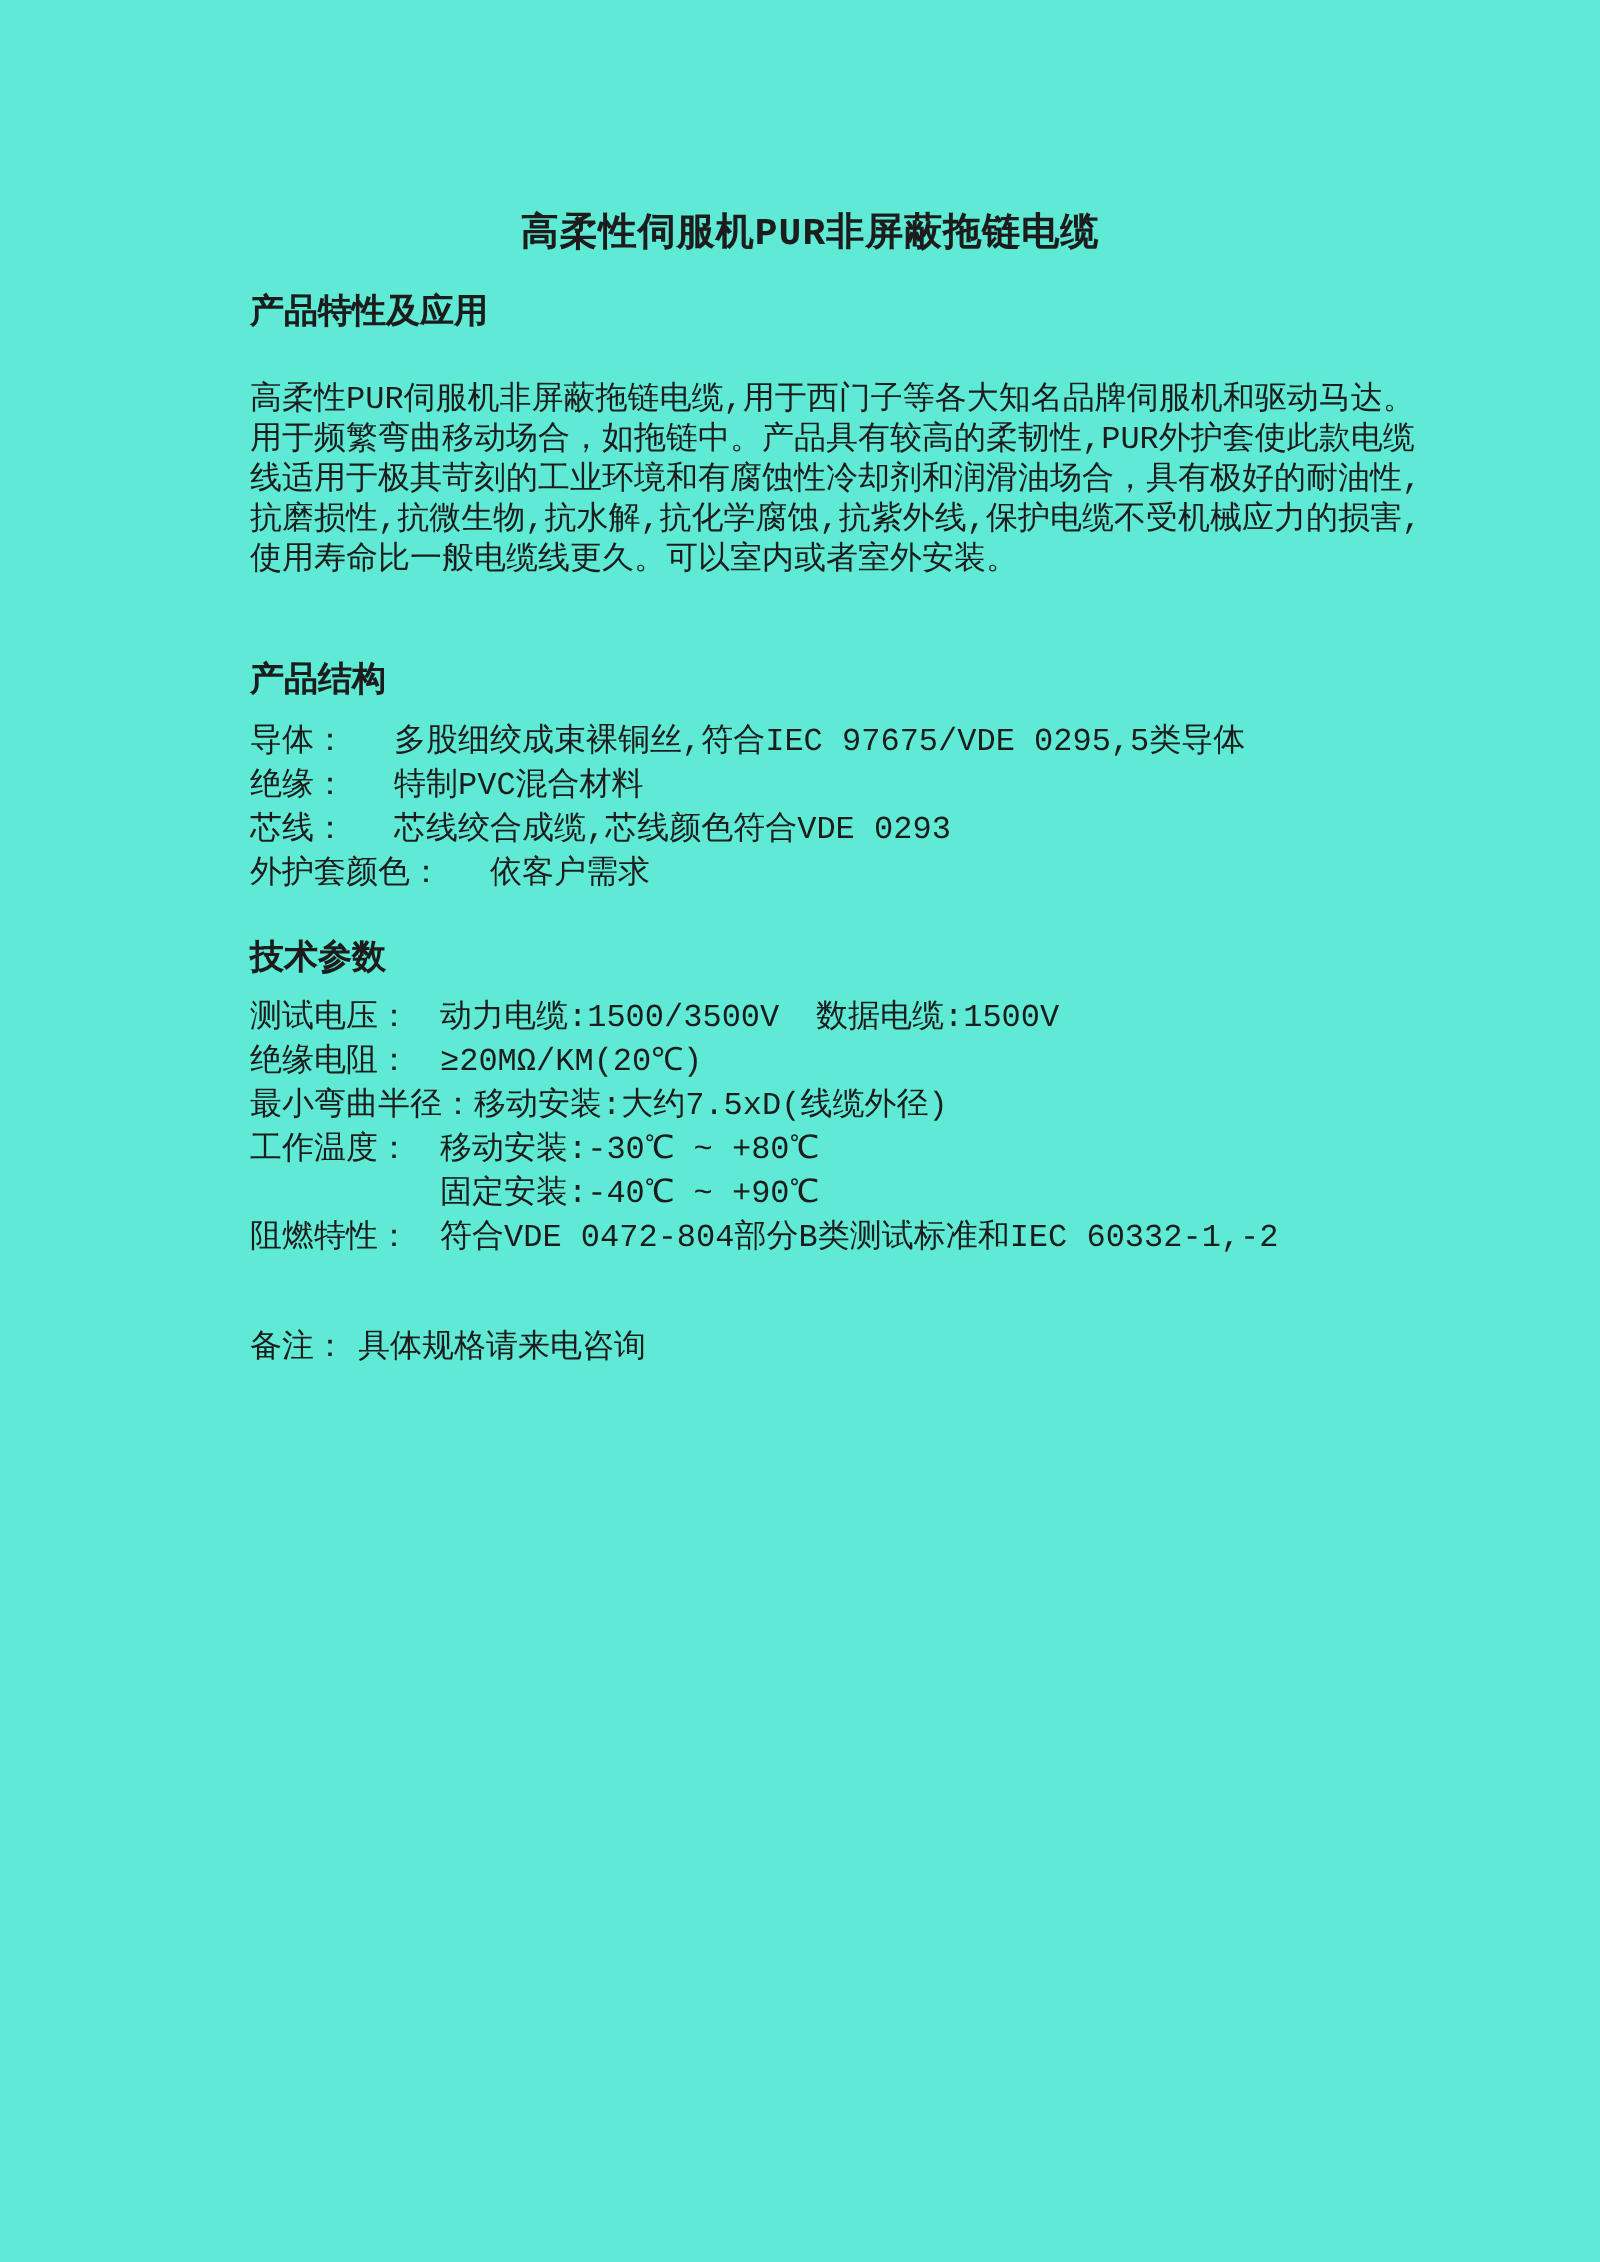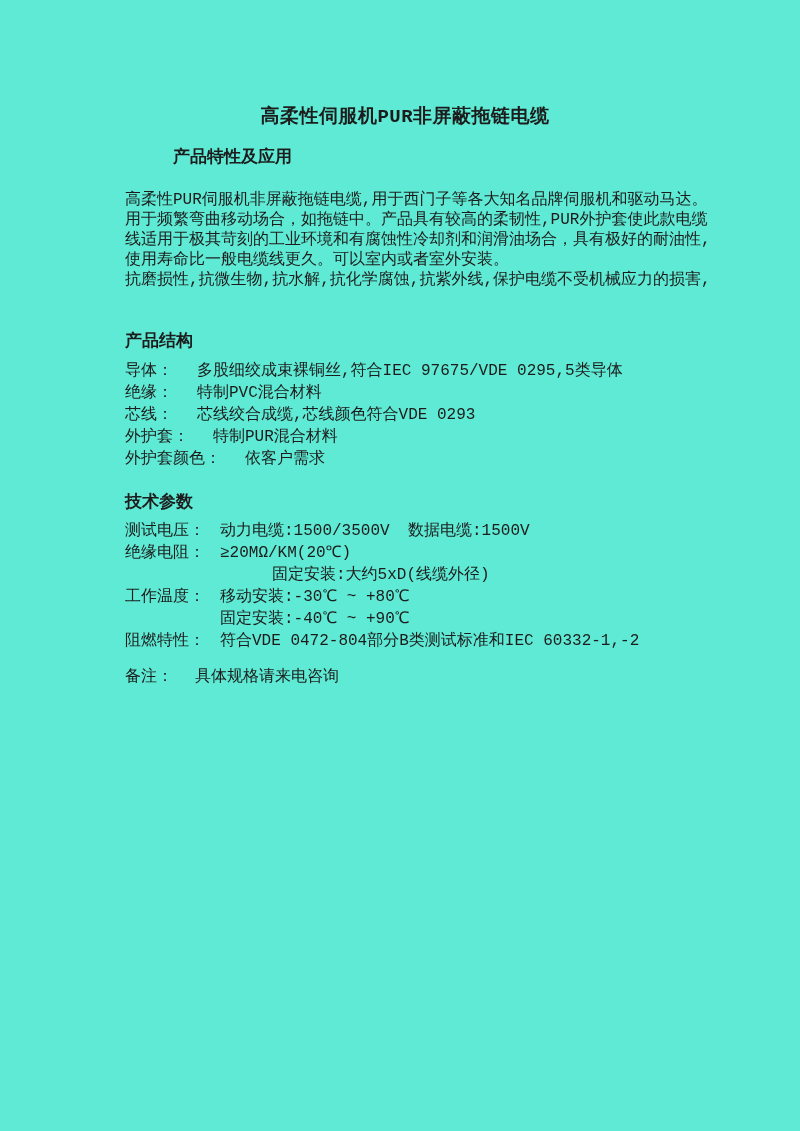--- a/index.html
+++ b/index.html
@@ -24,21 +24,21 @@
     font-weight:700;
     line-height:26px;
     text-align:center;
     letter-spacing:0.5px;
   }
   .sec-heading{
     font-size:17px;
     font-weight:700;
     line-height:24px;
   }
-  .h-features{margin-top:16px;margin-left:48px;}
+  .h-features{margin-top:16px;}
   .h-structure{margin-top:40px;}
   .h-params{margin-top:21px;}
   .para{
     margin-top:20px;
     line-height:20px;
   }
   .para-line{white-space:nowrap;}
   .kv-list{margin-top:6px;}
   .kv-row{
     display:flex;
@@ -46,84 +46,80 @@
     white-space:nowrap;
     align-items:flex-end;
   }
   .struct-label{flex-shrink:0;margin-right:24px;}
   .param-list{margin-top:5px;}
   .param-label{flex-shrink:0;min-width:95px;display:inline-block;}
   .val-fixed{display:inline-block;min-width:188px;}
   .ind-a{padding-left:147px;}
   .ind-b{padding-left:95px;}
   .note-row{
-    margin-top:14px;
+    margin-top:33px;
     display:flex;
     line-height:22px;
-    gap:16px;
   }
   .note-label{margin-right:6px;flex-shrink:0;}
 </style>
 </head>
 <body>
 
 <div class="page">
   <div class="content">
 
     <div class="doc-title">高柔性伺服机PUR非屏蔽拖链电缆</div>
 
     <div class="sec-heading h-features">产品特性及应用</div>
 
     <div class="para">
       <div class="para-line">高柔性PUR伺服机非屏蔽拖链电缆,用于西门子等各大知名品牌伺服机和驱动马达。</div>
       <div class="para-line">用于频繁弯曲移动场合，如拖链中。产品具有较高的柔韧性,PUR外护套使此款电缆</div>
       <div class="para-line">线适用于极其苛刻的工业环境和有腐蚀性冷却剂和润滑油场合，具有极好的耐油性,</div>
+      <div class="para-line">抗磨损性,抗微生物,抗水解,抗化学腐蚀,抗紫外线,保护电缆不受机械应力的损害,</div>
       <div class="para-line">使用寿命比一般电缆线更久。可以室内或者室外安装。</div>
-      <div class="para-line">抗磨损性,抗微生物,抗水解,抗化学腐蚀,抗紫外线,保护电缆不受机械应力的损害,</div>
     </div>
 
     <div class="sec-heading h-structure">产品结构</div>
 
     <div class="kv-list">
       <div class="kv-row">
         <span class="struct-label">导体：</span>
         <span>多股细绞成束裸铜丝,符合IEC 97675/VDE 0295,5类导体</span>
       </div>
       <div class="kv-row">
         <span class="struct-label">绝缘：</span>
         <span>特制PVC混合材料</span>
       </div>
       <div class="kv-row">
         <span class="struct-label">芯线：</span>
         <span>芯线绞合成缆,芯线颜色符合VDE 0293</span>
-      </div>
-      <div class="kv-row">
-        <span class="struct-label">外护套：</span>
-        <span>特制PUR混合材料</span>
       </div>
       <div class="kv-row">
         <span class="struct-label">外护套颜色：</span>
         <span>依客户需求</span>
       </div>
     </div>
 
     <div class="sec-heading h-params">技术参数</div>
 
     <div class="param-list">
       <div class="kv-row">
         <span class="param-label">测试电压：</span>
         <span class="val-fixed">动力电缆:1500/3500V</span>
         <span>数据电缆:1500V</span>
       </div>
       <div class="kv-row">
         <span class="param-label">绝缘电阻：</span>
         <span>≥20MΩ/KM(20℃)</span>
       </div>
-      <div class="kv-row ind-a">
-        <span>固定安装:大约5xD(线缆外径)</span>
+      <div class="kv-row">
+        <span class="param-label">最小弯曲半径：</span>
+        <span>移动安装:大约7.5xD(线缆外径)</span>
       </div>
       <div class="kv-row">
         <span class="param-label">工作温度：</span>
         <span>移动安装:-30℃ ~ +80℃</span>
       </div>
       <div class="kv-row ind-b">
         <span>固定安装:-40℃ ~ +90℃</span>
       </div>
       <div class="kv-row">
         <span class="param-label">阻燃特性：</span>

